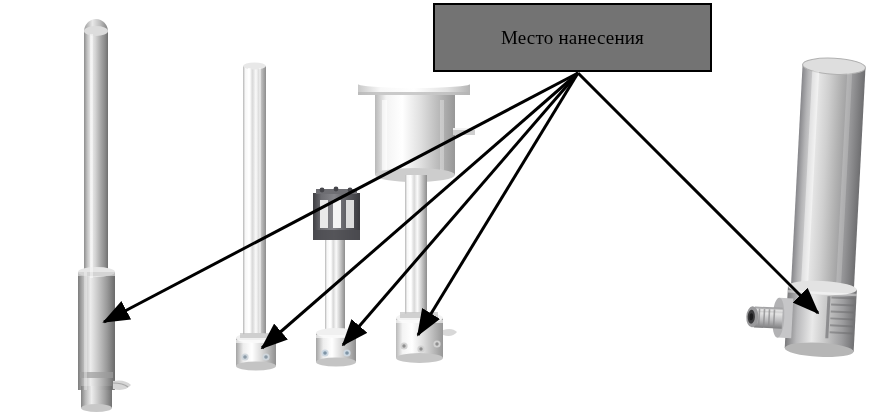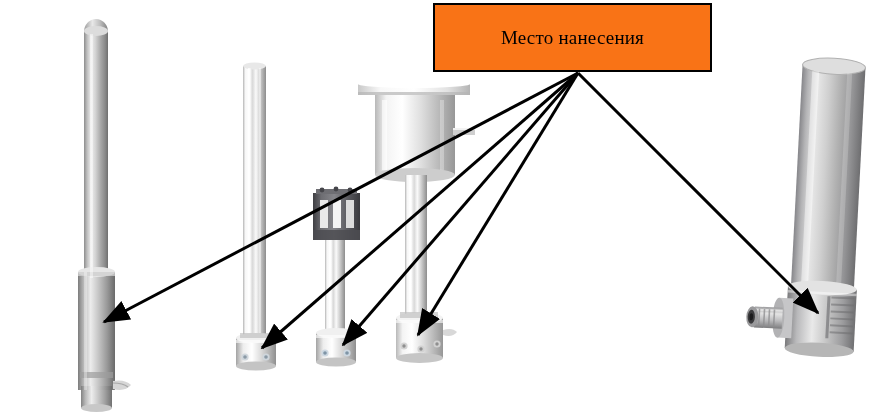--- a/index.html
+++ b/index.html
@@ -24,21 +24,21 @@
     width: 892px;
     height: 418px;
   }
   .callout-box {
     position: absolute;
     left: 433px;
     top: 3px;
     width: 279px;
     height: 69px;
     border: 2px solid #000000;
-    background: #f97316;
+    background: #737373;
     box-sizing: border-box;
     display: flex;
     flex-direction: column;
     align-items: center;
     justify-content: center;
     z-index: 40;
   }
   .callout-line {
     font-family: "Liberation Serif", serif;
     font-size: 19px;

